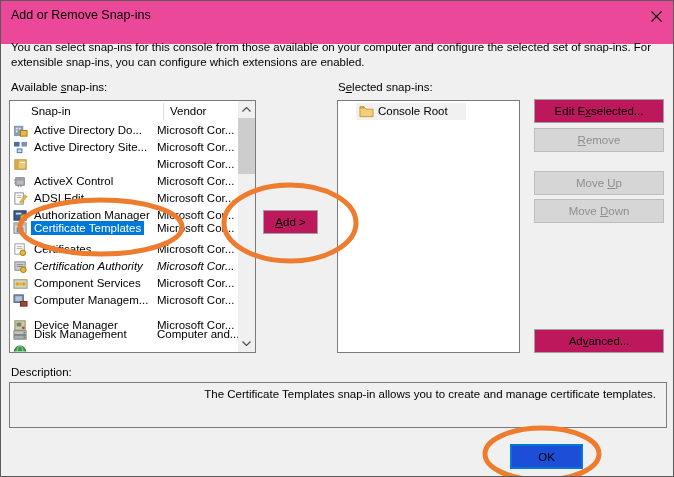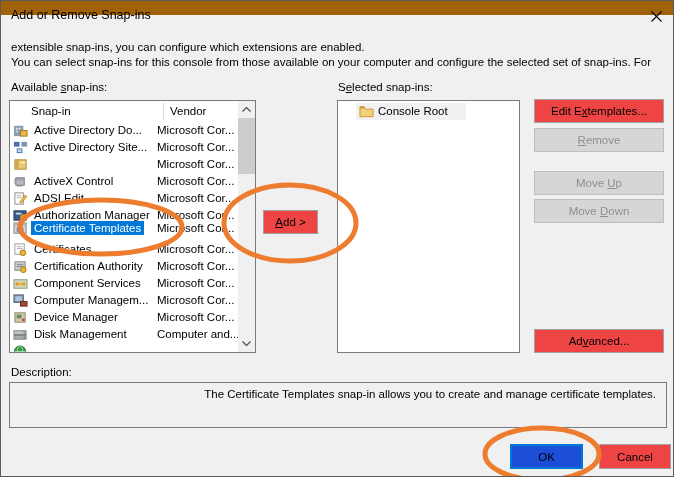--- a/index.html
+++ b/index.html
@@ -1,21 +1,21 @@
 <!DOCTYPE html>
 <html><head>
 <meta charset="utf-8">
 <style>
   * { box-sizing: border-box; margin: 0; padding: 0; }
   html,body { width:674px; height:477px; }
   body { font-family:"Liberation Sans", sans-serif; font-size:11.5px; color:#000; }
   #dialog { position:relative; width:674px; height:477px; background:#f0f0f0;
             border:1px solid #5b5b5b; overflow:hidden; }
 
-  .titlebar { position:absolute; left:0; top:0; width:100%; height:14px; background:#a16207; }
+  .titlebar { position:absolute; left:0; top:0; width:100%; height:43px; background:#ec4899; }
   .title { position:absolute; left:10px; top:7px; font-size:12.5px; }
   .closebtn { position:absolute; right:2px; top:2px; width:30px; height:26px;
               display:flex; align-items:center; justify-content:center; cursor:default; }
 
   .intro { position:absolute; left:10px; top:39px; width:656px; line-height:15px; }
 
   .panel-label { position:absolute; top:80px; }
   .key { text-decoration:underline; }
 
   .listbox { position:absolute; background:#fff; border:1px solid #7a7a7a; }
@@ -36,21 +36,21 @@
 
   .scrollbar { position:absolute; right:0; top:0; width:17px; height:100%; background:#f0f0f0; }
   .sb-btn { position:absolute; left:0; width:17px; height:17px; display:flex; align-items:center; justify-content:center; }
   .sb-up { top:0; } .sb-down { bottom:0; }
   .sb-thumb { position:absolute; left:0; top:17px; width:17px; height:56px; background:#cdcdcd; }
 
   .sel-row { position:absolute; left:2px; top:2px; height:17px; width:110px; background:#f1f1f1;margin-left:16px; }
   .sel-row .icon { position:absolute; left:3px; top:1px; width:15px; height:15px; }
   .sel-row .name { position:absolute; left:22px; top:2px; white-space:nowrap; }
 
-  .btn { position:absolute; background:#ef4444; border:1px solid #a0a0a0; font-size:11.5px;
+  .btn { position:absolute; background:#be185d; border:1px solid #a0a0a0; font-size:11.5px;
          display:flex; align-items:center; justify-content:center; white-space:pre; cursor:default; }
   .btn.disabled { background:#d6d6d6; border-color:#bdbdbd; color:#8f8f8f; }
   #btn-add { left:262px; top:209px; width:55px; height:24px; }
   #btn-editext { left:533px; top:98px;  width:130px; height:24px; }
   #btn-remove  { left:533px; top:127px; width:130px; height:24px; }
   #btn-moveup  { left:533px; top:170px; width:130px; height:24px; }
   #btn-movedown{ left:533px; top:198px; width:130px; height:24px; }
   #btn-advanced{ left:533px; top:328px; width:130px; height:24px; }
   #btn-ok     { left:509px; top:443px; width:73px; height:25px; border:2px solid #0078d7; background:#1d4ed8; }
   #btn-cancel { left:598px; top:443px; width:72px; height:25px; }
@@ -71,22 +71,22 @@
     <span class="title">Add or Remove Snap-ins</span>
     <div class="closebtn">
       <svg width="13" height="13" viewBox="0 0 13 13">
         <line x1="1.5" y1="1.5" x2="11.5" y2="11.5" stroke="#000" stroke-width="1.1"></line>
         <line x1="11.5" y1="1.5" x2="1.5" y2="11.5" stroke="#000" stroke-width="1.1"></line>
       </svg>
     </div>
   </div>
 
   <div class="intro">
+    <div>You can select snap-ins for this console from those available on your computer and configure the selected set of snap-ins. For</div>
     <div>extensible snap-ins, you can configure which extensions are enabled.</div>
-    <div>You can select snap-ins for this console from those available on your computer and configure the selected set of snap-ins. For</div>
   </div>
 
   <div class="panel-label" style="left:10px"><span>Available </span><span class="key">s</span><span>nap-ins:</span></div>
 
   <div class="panel-label" style="left:337px"><span>S</span><span class="key">e</span><span>lected snap-ins:</span></div>
 
   <div id="available-list" class="listbox">
     <div class="lv-header">
       <span class="col1">Snap-in</span>
       <span class="col2">Vendor</span>
@@ -167,21 +167,21 @@
         <div class="row" style="top: 119px;">
           <span class="icon"><svg width="15" height="15" viewBox="0 0 16 16">
               <rect x="2" y="2" width="10" height="11" fill="#fff" stroke="#999" stroke-width="1"></rect>
               <line x1="4" y1="5" x2="10" y2="5" stroke="#aaa"></line>
               <line x1="4" y1="7" x2="10" y2="7" stroke="#aaa"></line>
               <circle cx="10.5" cy="11.5" r="3" fill="#e8b830" stroke="#a87818" stroke-width="1"></circle>
             </svg></span>
           <span class="name">Certificates</span>
           <span class="vendor">Microsoft Cor...</span>
         </div>
-        <div class="row" style="top: 136px;">
+        <div class="row" style="top: 136px; font-style: italic;">
           <span class="icon"><svg width="15" height="15" viewBox="0 0 16 16">
               <rect x="2" y="3" width="11" height="9" fill="#c8ccd0" stroke="#888" stroke-width="1"></rect>
               <line x1="4" y1="6" x2="11" y2="6" stroke="#8a8a8a"></line>
               <line x1="4" y1="8" x2="11" y2="8" stroke="#8a8a8a"></line>
               <circle cx="11" cy="11.5" r="3" fill="#e8b830" stroke="#a87818" stroke-width="1"></circle>
             </svg></span>
           <span class="name">Certification Authority</span>
           <span class="vendor">Microsoft Cor...</span>
         </div>
         <div class="row" style="top: 153px;">
@@ -196,21 +196,21 @@
         </div>
         <div class="row" style="top: 170px;">
           <span class="icon"><svg width="15" height="15" viewBox="0 0 16 16">
               <rect x="1" y="2" width="10" height="8" fill="#7f93a8" stroke="#50607a" stroke-width="1"></rect>
               <rect x="2.5" y="3.5" width="7" height="5" fill="#b0c4e0"></rect>
               <rect x="8" y="9" width="7" height="5" fill="#a04838" stroke="#702818" stroke-width="1"></rect>
             </svg></span>
           <span class="name">Computer Managem...</span>
           <span class="vendor">Microsoft Cor...</span>
         </div>
-        <div class="row" style="top: 187px;">
+        <div class="row" style="top: 195px;">
           <span class="icon"><svg width="15" height="15" viewBox="0 0 16 16">
               <rect x="2" y="3" width="11" height="10" fill="#d0c8a8" stroke="#908860" stroke-width="1"></rect>
               <rect x="4" y="5" width="5" height="4" fill="#6a8a6a"></rect>
               <circle cx="11" cy="10.5" r="1.5" fill="#c04040"></circle>
             </svg></span>
           <span class="name">Device Manager</span>
           <span class="vendor">Microsoft Cor...</span>
         </div>
         <div class="row" style="top: 204px;">
           <span class="icon"><svg width="15" height="15" viewBox="0 0 16 16">
@@ -254,32 +254,31 @@
         <div class="sel-row">
           <span class="icon"><svg width="15" height="15" viewBox="0 0 16 16">
               <path d="M1 4 L6 4 L7.5 5.5 L15 5.5 L15 13.5 L1 13.5 Z" fill="#f0d078" stroke="#c89830" stroke-width="1"></path>
               <path d="M1 4 L1 2.8 L5.5 2.8 L6 4 Z" fill="#e0bc58" stroke="#c89830" stroke-width="1"></path>
             </svg></span>
           <span class="name">Console Root</span>
         </div>
       </div>
   </div>
 
-  <div id="btn-editext" class="btn"><span>Edit E</span><span class="key">x</span><span>templates...</span></div>
+  <div id="btn-editext" class="btn"><span>Edit E</span><span class="key">x</span><span>selected...</span></div>
   <div id="btn-remove" class="btn disabled"><span></span><span class="key">R</span><span>emove</span></div>
   <div id="btn-moveup" class="btn disabled"><span>Move </span><span class="key">U</span><span>p</span></div>
   <div id="btn-movedown" class="btn disabled"><span>Move </span><span class="key">D</span><span>own</span></div>
   <div id="btn-advanced" class="btn"><span>Ad</span><span class="key">v</span><span>anced...</span></div>
 
   <div class="desc-label">Description:</div>
   <div class="desc-box">
     <div class="desc-text">The Certificate Templates snap-in allows you to create and manage certificate templates.</div>
   </div>
 
   <div id="btn-ok" class="btn">OK</div>
-  <div id="btn-cancel" class="btn">Cancel</div>
 
   <svg id="annotations">
       <ellipse cx="100" cy="226" rx="81" ry="27" fill="none" stroke="#ed7c2f" stroke-width="5"></ellipse>
       <ellipse cx="289" cy="222" rx="66" ry="38" fill="none" stroke="#ed7c2f" stroke-width="5"></ellipse>
       <ellipse cx="541" cy="453" rx="57" ry="26" fill="none" stroke="#ed7c2f" stroke-width="5"></ellipse>
     </svg>
 </div>
 
 </body></html>

